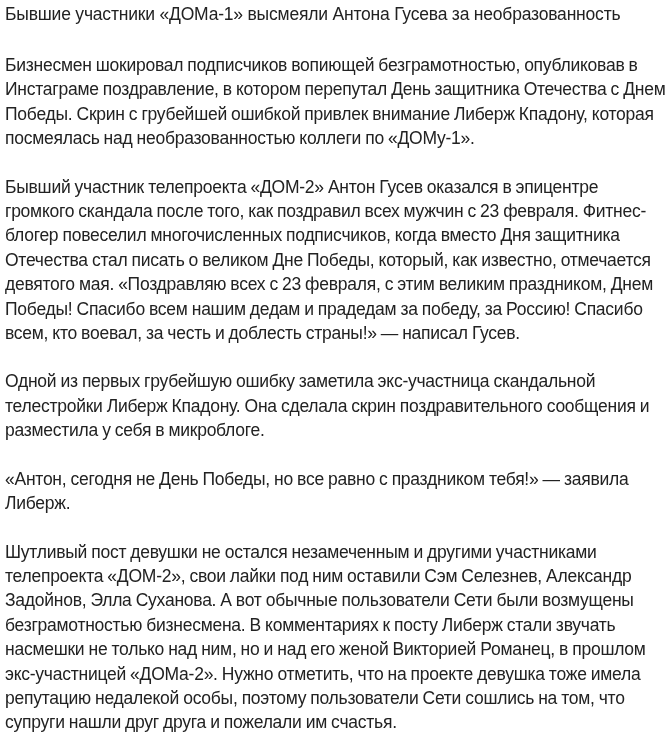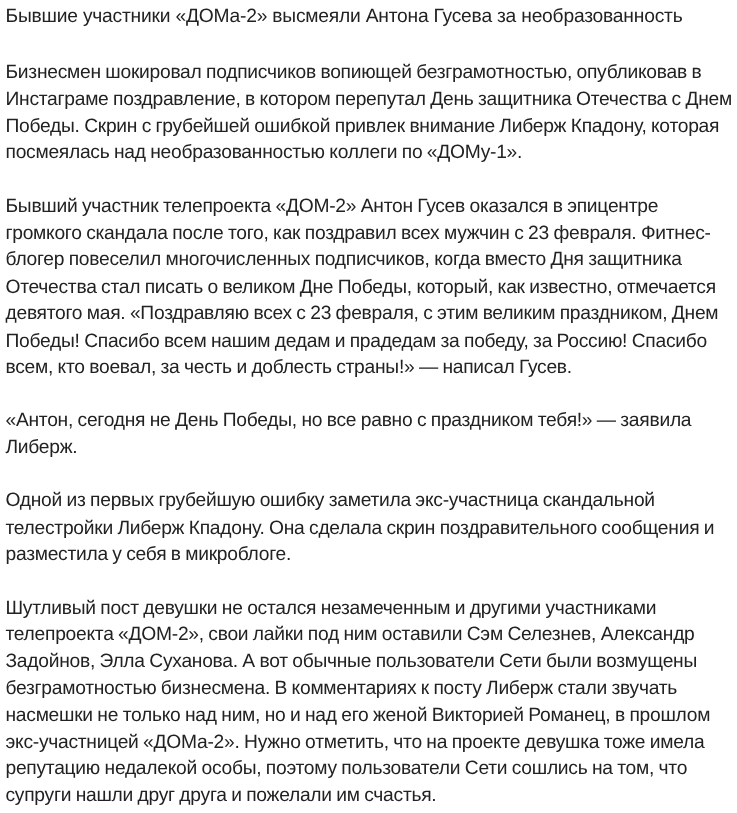--- a/index.html
+++ b/index.html
@@ -28,19 +28,19 @@
       margin: 24px 0 0 0;
       letter-spacing: -0.25px;
       word-spacing: -0.5px;
     }
     .para.first { margin-top: 27px; }
   </style>
 </head>
 <body>
 
 <div class="article">
-  <h1 class="title">Бывшие участники «ДОМа-2» высмеяли Антона Гусева за необразованность</h1>
+  <h1 class="title">Бывшие участники «ДОМа-1» высмеяли Антона Гусева за необразованность</h1>
   <p class="para first">Бизнесмен шокировал подписчиков вопиющей безграмотностью, опубликовав в Инстаграме поздравление, в котором перепутал День защитника Отечества с Днем Победы. Скрин с грубейшей ошибкой привлек внимание Либерж Кпадону, которая посмеялась над необразованностью коллеги по «ДОМу-1».</p>
   <p class="para">Бывший участник телепроекта «ДОМ-2» Антон Гусев оказался в эпицентре громкого скандала после того, как поздравил всех мужчин с 23 февраля. Фитнес-блогер повеселил многочисленных подписчиков, когда вместо Дня защитника Отечества стал писать о великом Дне Победы, который, как известно, отмечается девятого мая. «Поздравляю всех с 23 февраля, с этим великим праздником, Днем Победы! Спасибо всем нашим дедам и прадедам за победу, за Россию! Спасибо всем, кто воевал, за честь и доблесть страны!» — написал Гусев.</p>
+  <p class="para">Одной из первых грубейшую ошибку заметила экс-участница скандальной телестройки Либерж Кпадону. Она сделала скрин поздравительного сообщения и разместила у себя в микроблоге.</p>
   <p class="para">«Антон, сегодня не День Победы, но все равно с праздником тебя!» — заявила Либерж.</p>
-  <p class="para">Одной из первых грубейшую ошибку заметила экс-участница скандальной телестройки Либерж Кпадону. Она сделала скрин поздравительного сообщения и разместила у себя в микроблоге.</p>
   <p class="para">Шутливый пост девушки не остался незамеченным и другими участниками телепроекта «ДОМ-2», свои лайки под ним оставили Сэм Селезнев, Александр Задойнов, Элла Суханова. А вот обычные пользователи Сети были возмущены безграмотностью бизнесмена. В комментариях к посту Либерж стали звучать насмешки не только над ним, но и над его женой Викторией Романец, в прошлом экс-участницей «ДОМа-2». Нужно отметить, что на проекте девушка тоже имела репутацию недалекой особы, поэтому пользователи Сети сошлись на том, что супруги нашли друг друга и пожелали им счастья.</p>
 </div>
 
 </body></html>

